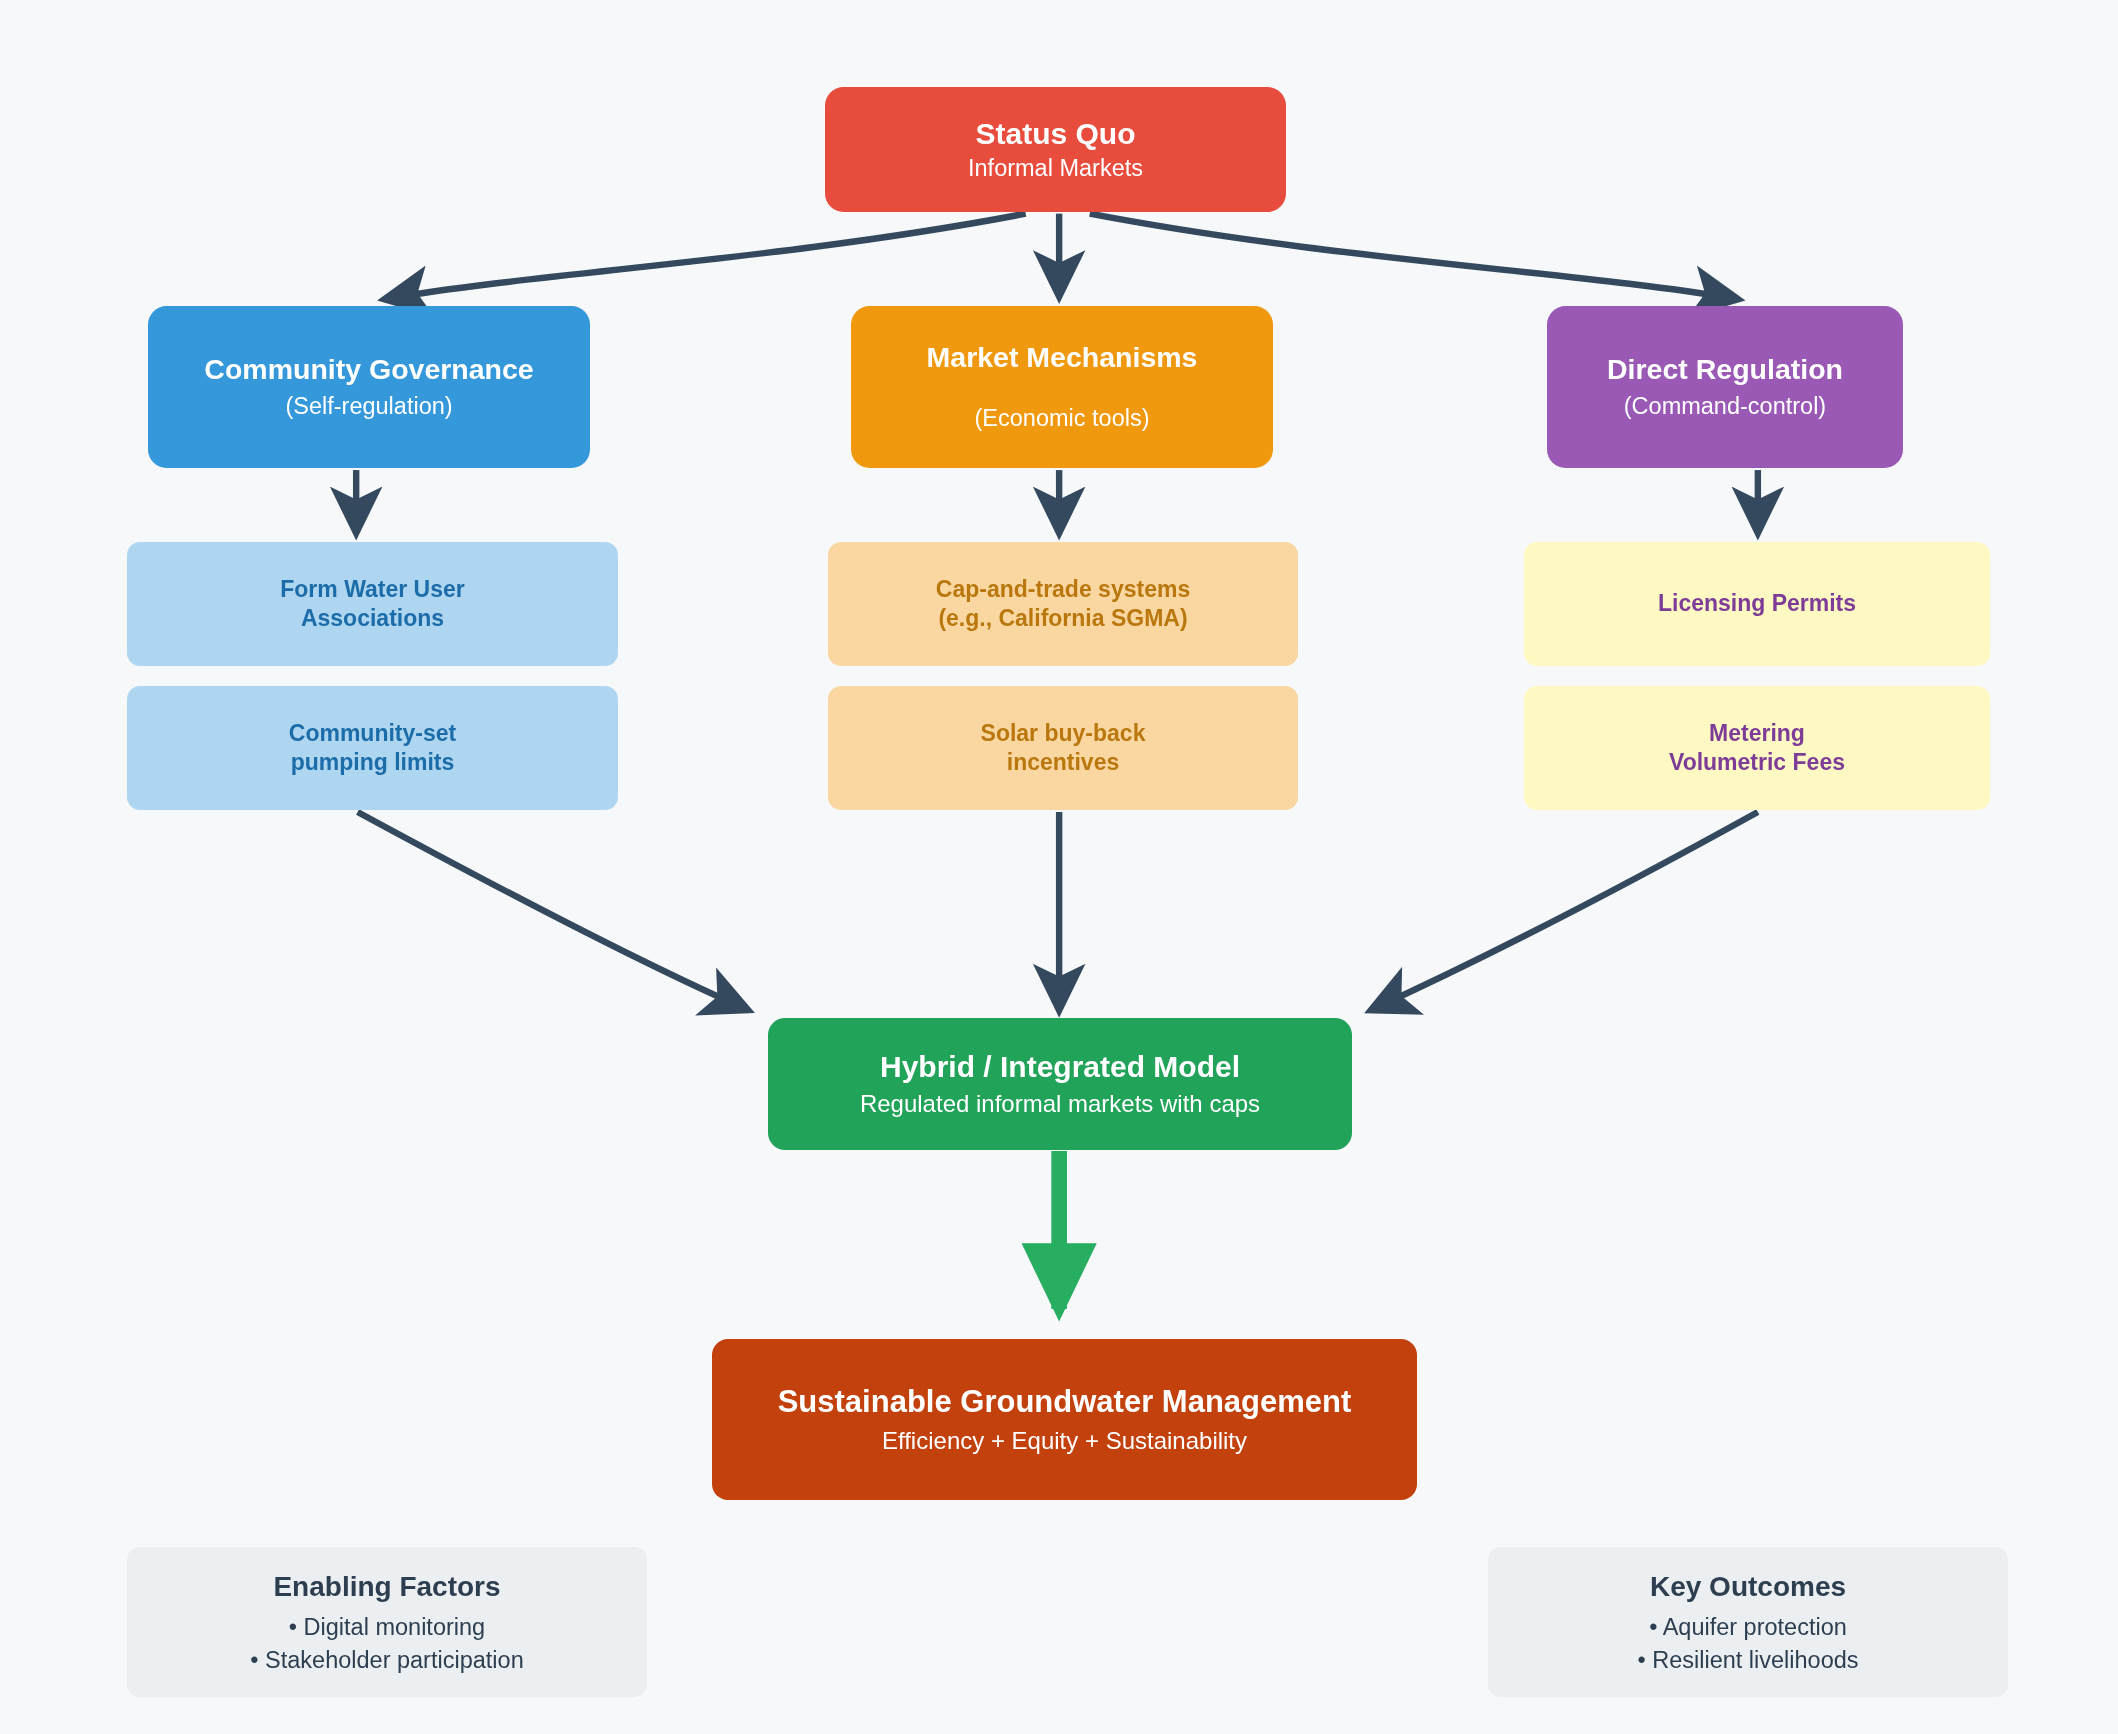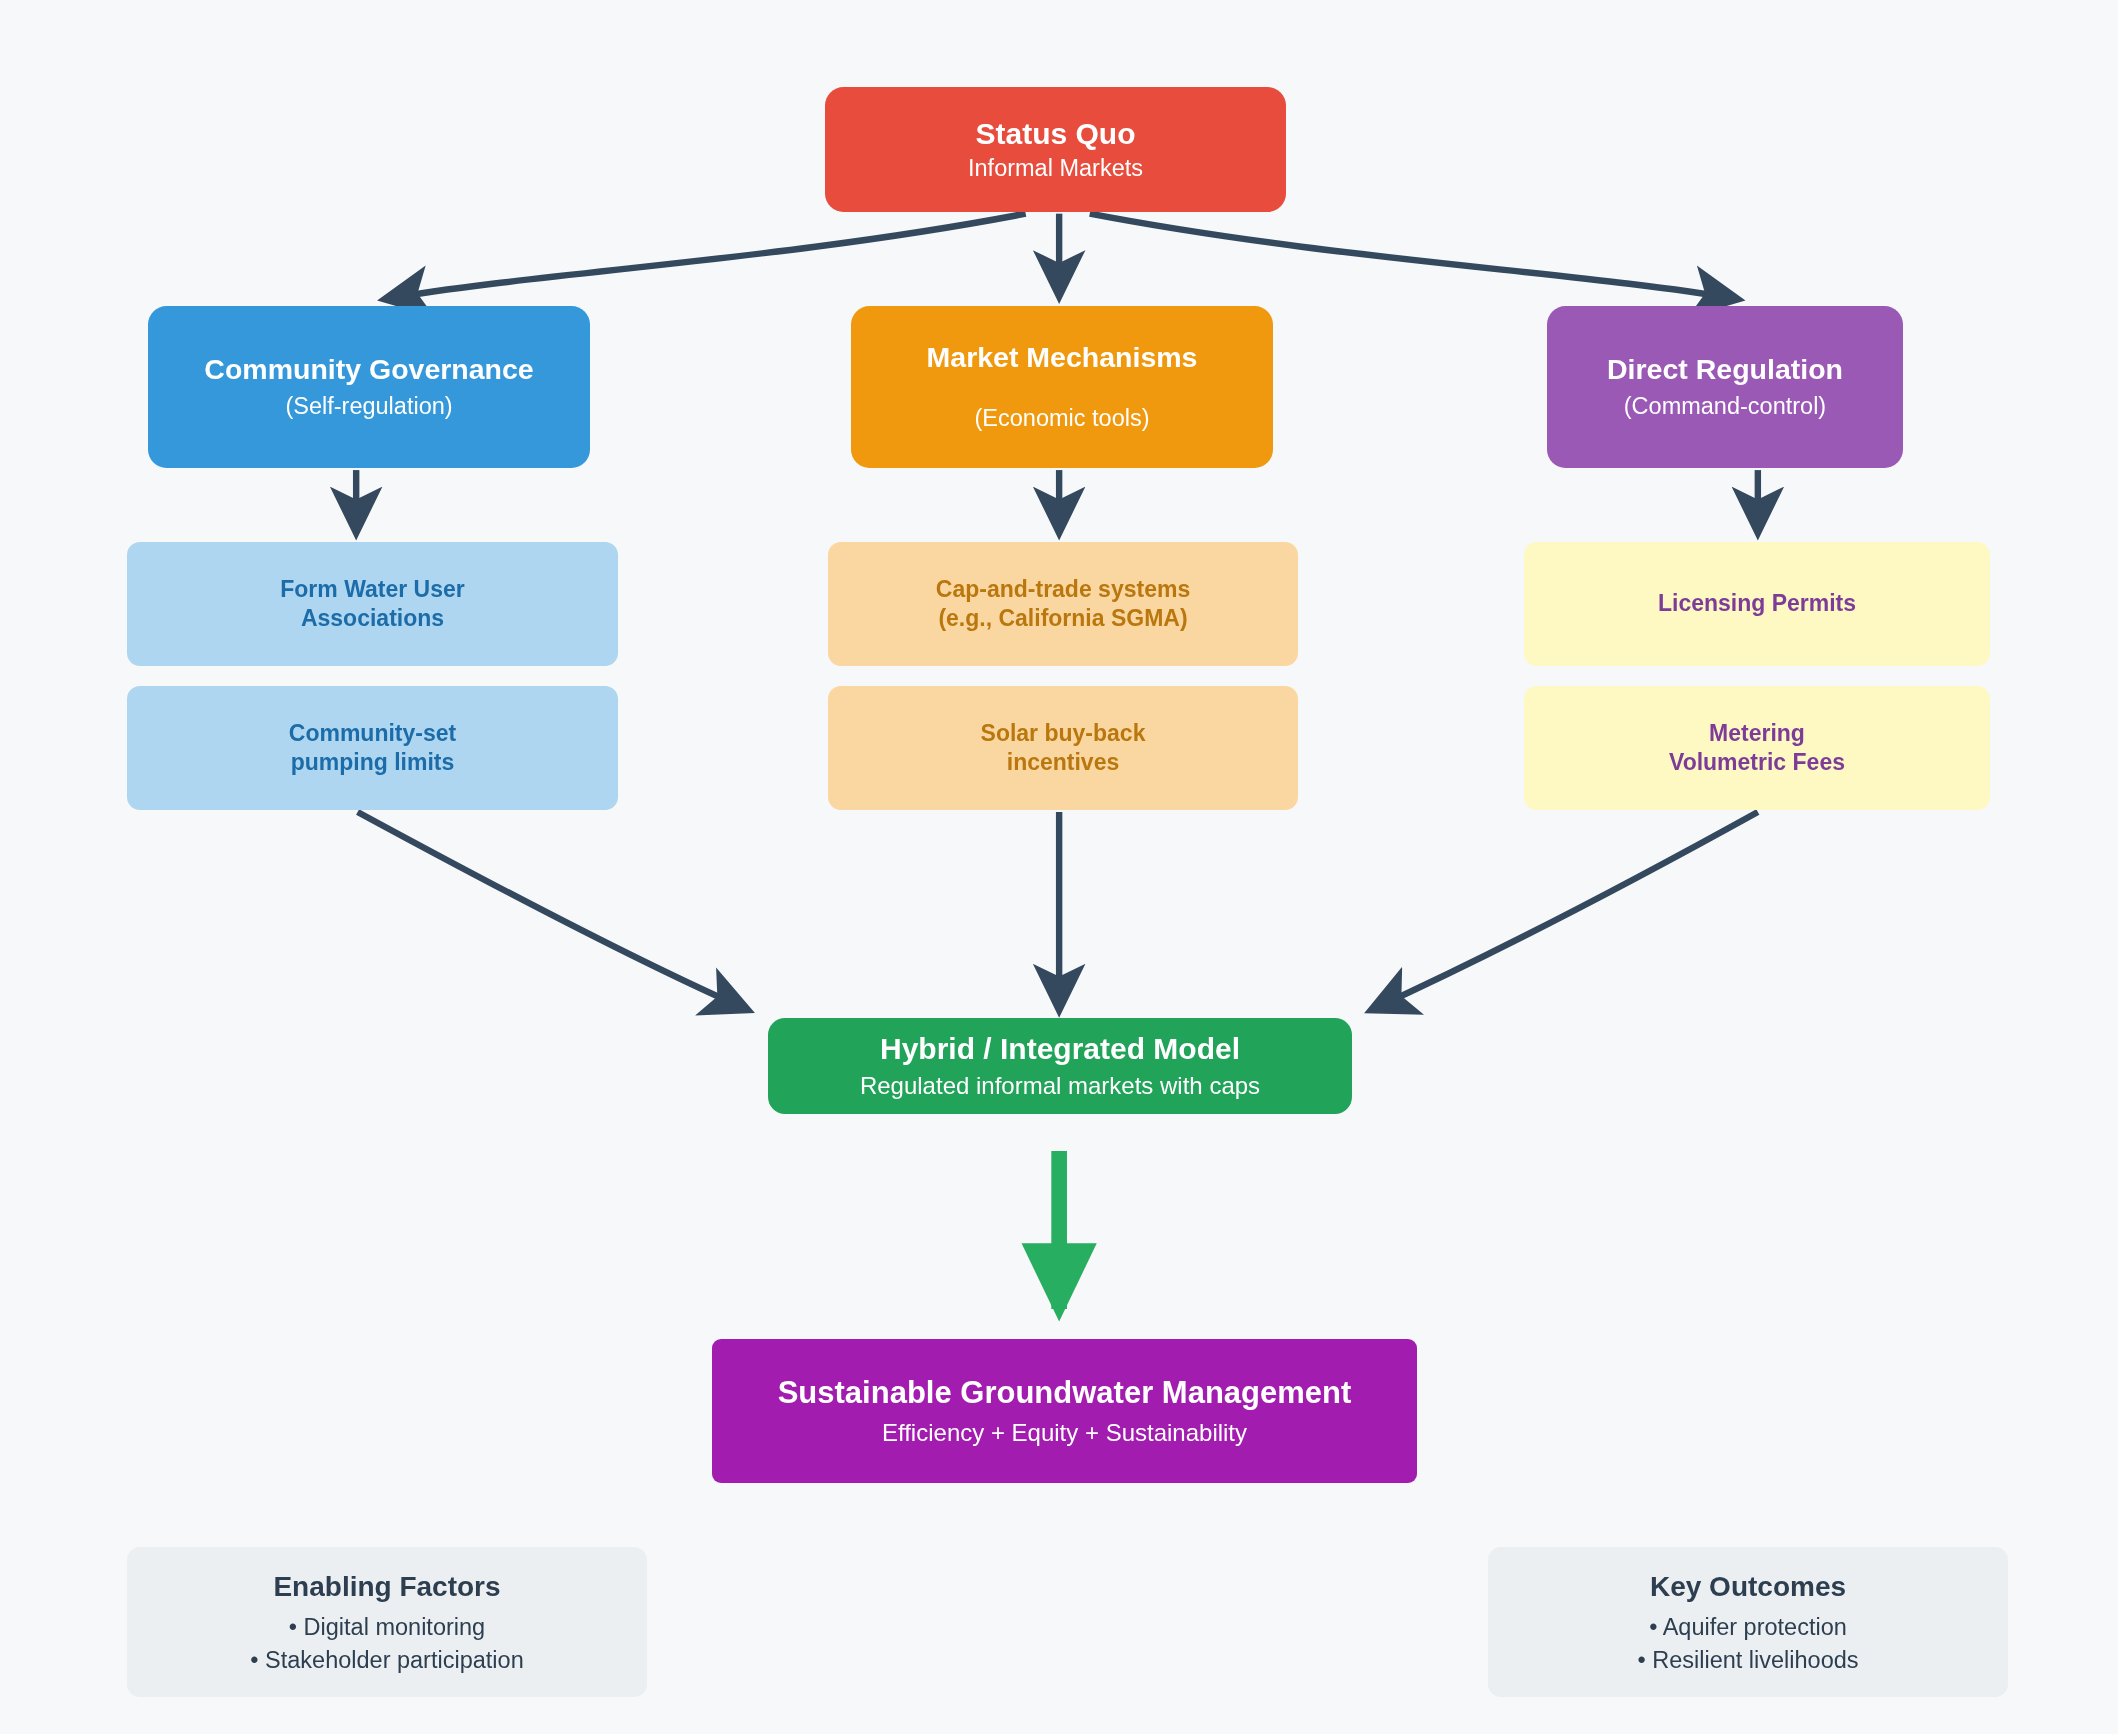--- a/index.html
+++ b/index.html
@@ -63,29 +63,29 @@
 
   .n-wua    { left: 127px;  top: 542px;  width: 491px; }
   .n-pump   { left: 127px;  top: 686px;  width: 491px; }
   .n-cap    { left: 828px; top: 542px;  width: 470px; }
   .n-solar  { left: 828px; top: 686px;  width: 470px; }
   .n-lic    { left: 1524px; top: 542px;  width: 466px; }
   .n-meter  { left: 1524px; top: 686px;  width: 466px; }
 
   
   .n-hybrid {
-    left: 768px; top: 1018px; width: 584px; height: 96px;
+    left: 768px; top: 1018px; width: 584px; height: 132px;
     background: #21a359; color: #ffffff; border-radius: 17px;
   }
   .n-hybrid .t1 { font-size: 30px; margin-bottom: 5.7px; }
   .n-hybrid .t2 { font-size: 24px; }
 
   .n-sustain {
-    left: 712px; top: 1339px; width: 705px; height: 144px;
-    background: #a21caf; color: #ffffff; border-radius: 9px;
+    left: 712px; top: 1339px; width: 705px; height: 161px;
+    background: #c2410c; color: #ffffff; border-radius: 16px;
   }
   .n-sustain .t1 { font-size: 31px; margin-bottom: 7.1px; }
   .n-sustain .t2 { font-size: 24px; }
 
   
   .legend {
     position: absolute;
     z-index: 2;
     background: #eceff1;
     border-radius: 13px;

